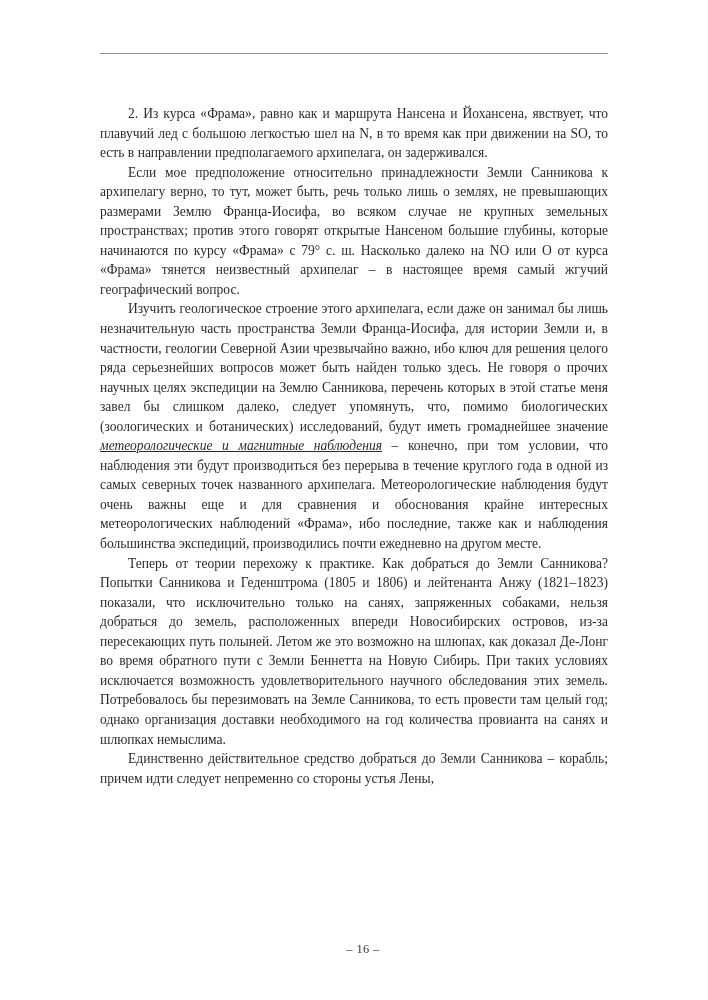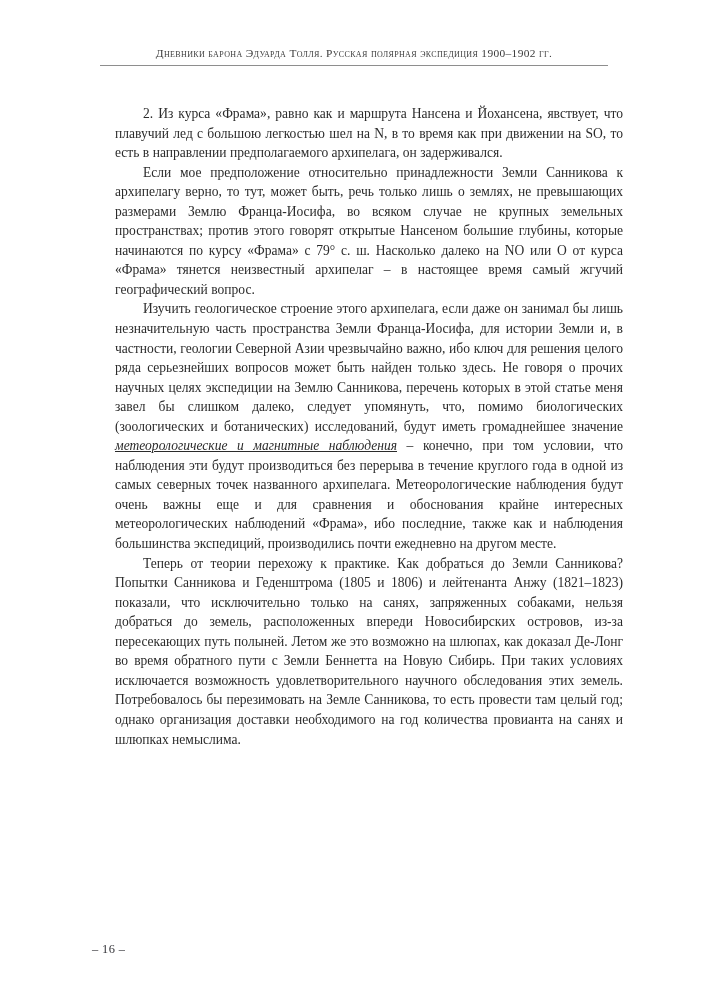--- a/index.html
+++ b/index.html
@@ -49,21 +49,20 @@
     height: 0;
     border-top: 1.3px solid #8e8e8e;
   }
 
   
   .column {
     position: absolute;
     left: 100px;
     top: 104px;
     width: 508px;
-    margin-left: 15px;
   }
 
   p.para {
     margin: 0;
     text-align: justify;
     text-justify: inter-word;
     font-size: 13.55px;
     line-height: 19.55px;
     text-indent: 28px;
     color: #2b2b2b;
@@ -72,46 +71,47 @@
   }
 
   p.para .em {
     font-style: italic;
     text-decoration: underline;
   }
 
   
   .folio {
     position: absolute;
-    left: 92px;
+    left: 109px;
     top: 942px;
     width: 508px;
+    text-align: center;
     font-size: 12.4px;
     color: #35353a;
     letter-spacing: 0.4px;
   }
 </style>
 </head>
 <body>
 
 <div class="page">
 
   <div class="runhead">
-    <span class="runhead-text">Дневники барона Эдуарда Толля. Русская полярная экспедиция 1900–1902 гг.</span>
     <span class="runhead-rule"></span>
   </div>
 
   <div class="column">
 
     <p class="para">2. Из курса «Фрама», равно как и маршрута Нансена и Йохансена, явствует, что плавучий лед с большою легкостью шел на N, в то время как при движении на SO, то есть в направлении предполагаемого архипелага, он задерживался.</p>
 
     <p class="para">Если мое предположение относительно принадлежности Земли Санникова к архипелагу верно, то тут, может быть, речь только лишь о землях, не превышающих размерами Землю Франца-Иосифа, во всяком случае не крупных земельных пространствах; против этого говорят открытые Нансеном большие глубины, которые начинаются по курсу «Фрама» с 79° с. ш. Насколько далеко на NO или O от курса «Фрама» тянется неизвестный архипелаг – в настоящее время самый жгучий географический вопрос.</p>
 
     <p class="para"><span>Изучить геологическое строение этого архипелага, если даже он занимал бы лишь незначительную часть пространства Земли Франца-Иосифа, для истории Земли и, в частности, геологии Северной Азии чрезвычайно важно, ибо ключ для решения целого ряда серьезнейших вопросов может быть найден только здесь. Не говоря о прочих научных целях экспедиции на Землю Санникова, перечень которых в этой статье меня завел бы слишком далеко, следует упомянуть, что, помимо биологических (зоологических и ботанических) исследований, будут иметь громаднейшее значение </span><span class="em">метеорологические и магнитные наблюдения</span><span> – конечно, при том условии, что наблюдения эти будут производиться без перерыва в течение круглого года в одной из самых северных точек названного архипелага. Метеорологические наблюдения будут очень важны еще и для сравнения и обоснования крайне интересных метеорологических наблюдений «Фрама», ибо последние, также как и наблюдения большинства экспедиций, производились почти ежедневно на другом месте.</span></p>
 
     <p class="para">Теперь от теории перехожу к практике. Как добраться до Земли Санникова? Попытки Санникова и Геденштрома (1805 и 1806) и лейтенанта Анжу (1821–1823) показали, что исключительно только на санях, запряженных собаками, нельзя добраться до земель, расположенных впереди Новосибирских островов, из-за пересекающих путь полыней. Летом же это возможно на шлюпах, как доказал Де-Лонг во время обратного пути с Земли Беннетта на Новую Сибирь. При таких условиях исключается возможность удовлетворительного научного обследования этих земель. Потребовалось бы перезимовать на Земле Санникова, то есть провести там целый год; однако организация доставки необходимого на год количества провианта на санях и шлюпках немыслима.</p>
 
+    <p class="para">Единственно действительное средство добраться до Земли Санникова – корабль; причем идти следует непременно со стороны устья Лены,</p>
 
   </div>
 
   <div class="folio">– 16 –</div>
 
 </div>
 
 </body></html>

